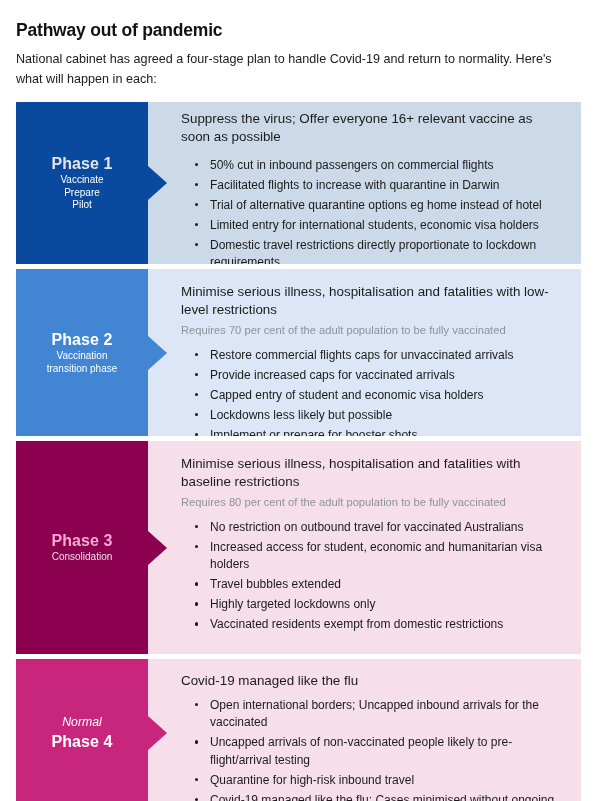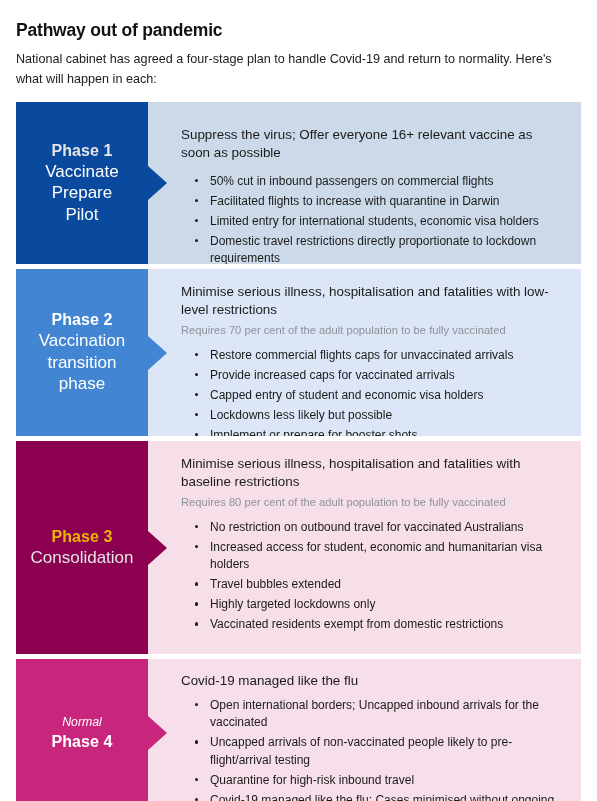--- a/index.html
+++ b/index.html
@@ -84,21 +84,21 @@
     transform: translateY(-50%);
     z-index: 3;
   }
   .phase-name {
     font-size: 16px;
     font-weight: bold;
     line-height: 1.25;
     letter-spacing: 0.1px;
   }
   .phase-sub {
-    font-size: 17px;
+    font-size: 10px;
     font-weight: normal;
     line-height: 1.27;
   }
   .phase-eyebrow {
     font-size: 12.3px;
     font-weight: normal;
     line-height: 1.3;
     margin-bottom: 1px;
     font-style: italic;
   }
@@ -141,21 +141,21 @@
     position: absolute;
     left: 0;
     top: 6px;
     width: 3.4px;
     height: 3.4px;
     border-radius: 50%;
     background: #1b1b1b;
   }
 
   
-  .row-1 .phase-body { padding-top: 24px; }
+  .row-1 .phase-body { padding-top: 8px; }
   .row-1 .bullets { margin-top: 11px; }
   .row-2 .bullets { margin-top: 6px; }
   .row-3 .bullets { margin-top: 2px; }
   .row-4 .phase-body { padding-top: 13px; }
   .row-4 .bullets { margin-top: 7px; }
   .row-4 .body-heading { margin-bottom: 0; }
 </style>
 </head>
 <body>
 
@@ -174,20 +174,21 @@
         <div class="phase-name" style="color: #e5e5e5;">Phase 1</div>
         <div class="phase-sub" style="color: rgb(255, 255, 255);">Vaccinate<br>Prepare<br>Pilot</div>
         <span class="arrow"></span>
       </div>
       <div class="phase-body" style="background: rgb(204, 217, 232);">
         <p class="body-heading">Suppress the virus; Offer everyone 16+ relevant vaccine as soon as possible</p>
 
         <ul class="bullets">
             <li>50% cut in inbound passengers on commercial flights</li>
             <li>Facilitated flights to increase with quarantine in Darwin</li>
+            <li>Trial of alternative quarantine options eg home instead of hotel</li>
             <li>Limited entry for international students, economic visa holders</li>
             <li>Domestic travel restrictions directly proportionate to lockdown requirements</li>
           </ul>
       </div>
     </div>
 
     <div class="phase-row row-2" style="height: 167px; background: rgb(220, 230, 246);">
       <div class="phase-label" style="background: rgb(65, 133, 211); color: rgb(65, 133, 211);">
 
         <div class="phase-name" style="color: rgb(255, 255, 255);">Phase 2</div>
@@ -203,21 +204,21 @@
             <li>Capped entry of student and economic visa holders</li>
             <li>Lockdowns less likely but possible</li>
             <li>Implement or prepare for booster shots</li>
           </ul>
       </div>
     </div>
 
     <div class="phase-row row-3" style="height: 213px; background: rgb(247, 223, 234);">
       <div class="phase-label" style="background: rgb(140, 0, 80); color: rgb(140, 0, 80);">
 
-        <div class="phase-name" style="color: #eab308;">Phase 3</div>
+        <div class="phase-name" style="color: #f9a8d4;">Phase 3</div>
         <div class="phase-sub" style="color: #e5e5e5;">Consolidation</div>
         <span class="arrow"></span>
       </div>
       <div class="phase-body" style="background: rgb(247, 223, 234);">
         <p class="body-heading">Minimise serious illness, hospitalisation and fatalities with baseline restrictions</p>
         <p class="body-requires" style="color: rgb(141, 146, 153);">Requires 80 per cent of the adult population to be fully vaccinated</p>
         <ul class="bullets">
             <li>No restriction on outbound travel for vaccinated Australians</li>
             <li>Increased access for student, economic and humanitarian visa holders</li>
             <li>Travel bubbles extended</li>

